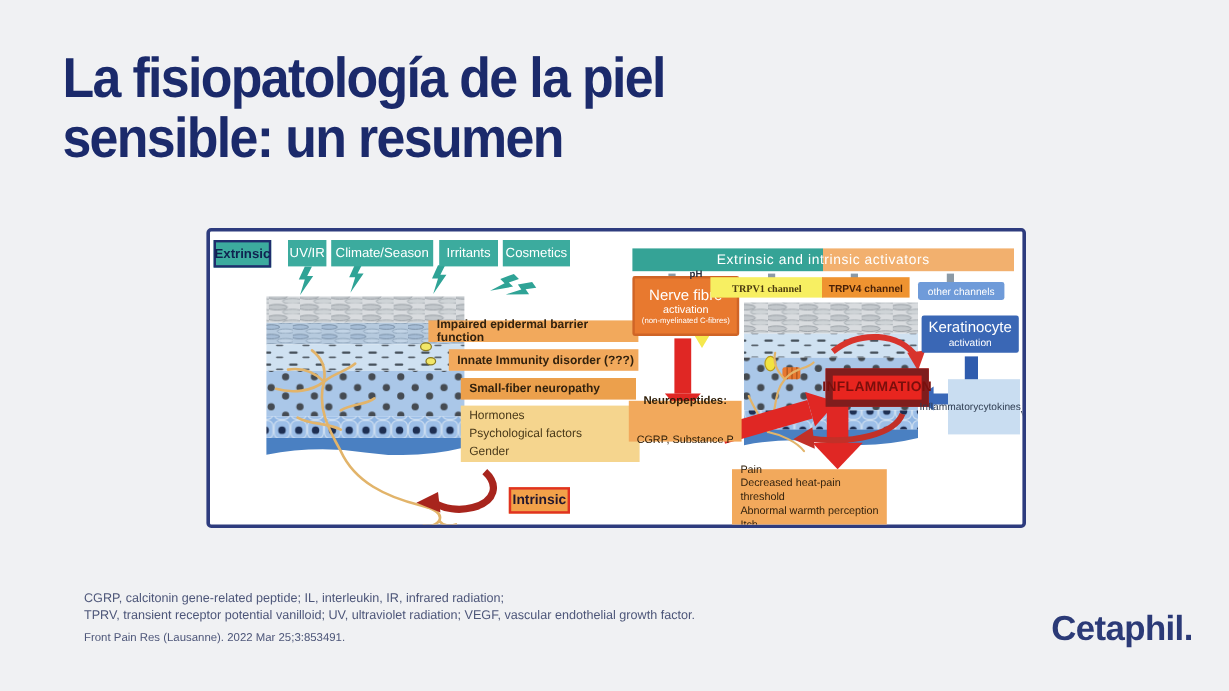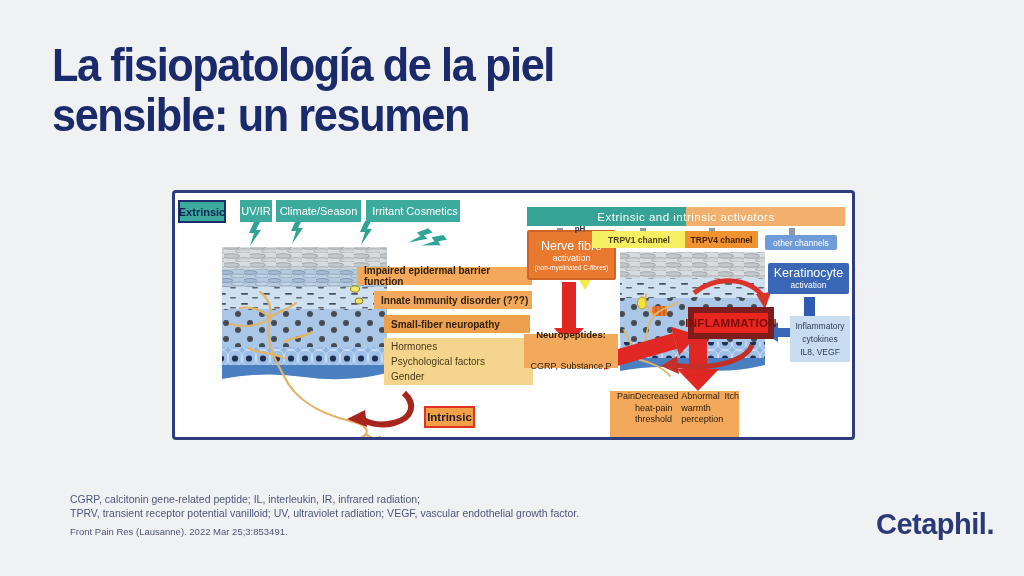--- a/index.html
+++ b/index.html
@@ -28,22 +28,22 @@
   .trpv1{background:#f7ef62;color:#4c3c10;font-size:8.5px;font-weight:600;}
   .trpv4{background:#ef9330;color:#471f07;font-size:8.5px;font-weight:600;}
   .othch{background:#6f9bd9;color:#fff;font-size:8.5px;border-radius:2px;}
   .kerat{background:#3a67b5;color:#fff;flex-direction:column;line-height:1.15;border-radius:2px;}
   .kerat .t1{font-size:12.5px;font-weight:500;}
   .kerat .t2{font-size:8.5px;}
   .npep{background:#f2a95c;color:#30200a;flex-direction:column;line-height:1.3;gap:20px;}
   .npep .t1{font-size:9.5px;font-weight:700;}
   .npep .t2{font-size:9px;font-weight:500;}
   .infl{background:#e8251f;border:6px solid #7f1d1d;color:#7a0f0c;font-size:11.5px;font-weight:700;letter-spacing:.3px;}
-  .cyto{background:#c9ddf1;color:#2f3d52;font-size:8.5px;flex-direction:column;line-height:13px;font-weight:500;}
-  .outc{background:#f2a95c;color:#33220e;font-size:9px;font-weight:500;flex-direction:row;align-items:flex-start;justify-content:center;line-height:11.5px;padding-left:7px;text-align:left;}
+  .cyto{background:#c9ddf1;color:#2f3d52;font-size:8.5px;line-height:13px;font-weight:500;}
+  .outc{background:#f2a95c;color:#33220e;font-size:9px;font-weight:500;flex-direction:column;align-items:flex-start;justify-content:center;line-height:11.5px;padding-left:7px;text-align:left;}
   
   .foot{left:70px;top:492px;color:#4d5679;font-size:10.5px;line-height:14px;}
   .cite{left:70px;top:526px;color:#4d5679;font-size:9.5px;}
   .brand{left:876px;top:508px;color:#2b3a77;font-size:29px;font-weight:600;letter-spacing:-.5px;}
 </style>
 </head>
 <body>
 
 <div class="abs title">
   <div>La fisiopatología de la piel</div>
@@ -187,21 +187,21 @@
     <g>
       <rect x="632" y="107" width="11" height="21" fill="#2f5cae"></rect>
       <polygon points="624,128 651,128 637,145" fill="#2f5cae"></polygon>
     </g>
   </svg>
 
   <div class="bx extr" style="left:6px;top:10px;width:48px;height:23px;">Extrinsic</div>
   <div class="bx teal" style="left:68px;top:10px;width:32px;height:22px;">UV/IR</div>
   <div class="bx teal" style="left:104px;top:10px;width:85px;height:22px;">Climate/Season</div>
   <div class="bx teal" style="left:194px;top:10px;width:49px;height:22px;">Irritants</div>
-  <div class="bx teal" style="left:232px;top:10px;width:56px;height:22px;">Cosmetics</div>
+  <div class="bx teal" style="left:247px;top:10px;width:56px;height:22px;">Cosmetics</div>
 
   <div class="bx olbl" style="left:185px;top:77px;width:175px;height:18px;">Impaired epidermal barrier function</div>
   <div class="bx olbl" style="left:202px;top:101px;width:158px;height:18px;">Innate Immunity disorder (???)</div>
   <div class="bx olbl olbl2" style="left:212px;top:125px;width:146px;height:18px;">Small-fiber neuropathy</div>
 
   <div class="bx tanbox" style="left:212px;top:148px;width:149px;height:47px;">
     <span>Hormones</span>
     <span>Psychological factors</span>
     <span>Gender</span>
   </div>
@@ -209,21 +209,21 @@
 
   <div class="bx actbar" style="left:355px;top:17px;width:318px;height:19px;">Extrinsic and intrinsic activators</div>
 
   <div class="bx nerve" style="left:355px;top:40px;width:89px;height:50px;">
     <span class="t1">Nerve fibre</span>
     <span class="t2">activation</span>
     <span class="t3">(non-myelinated C-fibres)</span>
   </div>
   <div class="bx ph" style="left:400px;top:33px;width:16px;height:10px;">pH</div>
 
-  <div class="bx trpv1" style="left:420px;top:41px;width:94px;height:17px;">TRPV1 channel</div>
+  <div class="bx trpv1" style="left:420px;top:41px;width:94px;height:17px;font-family:Liberation Serif, serif;">TRPV1 channel</div>
   <div class="bx trpv4" style="left:513px;top:41px;width:73px;height:17px;">TRPV4 channel</div>
   <div class="bx othch" style="left:593px;top:45px;width:72px;height:15px;">other channels</div>
 
   <div class="bx kerat" style="left:596px;top:73px;width:81px;height:31px;">
     <span class="t1">Keratinocyte</span>
     <span class="t2">activation</span>
   </div>
 
   <div class="bx npep" style="left:352px;top:144px;width:94px;height:34px;">
     <span class="t1">Neuropeptides:</span>

